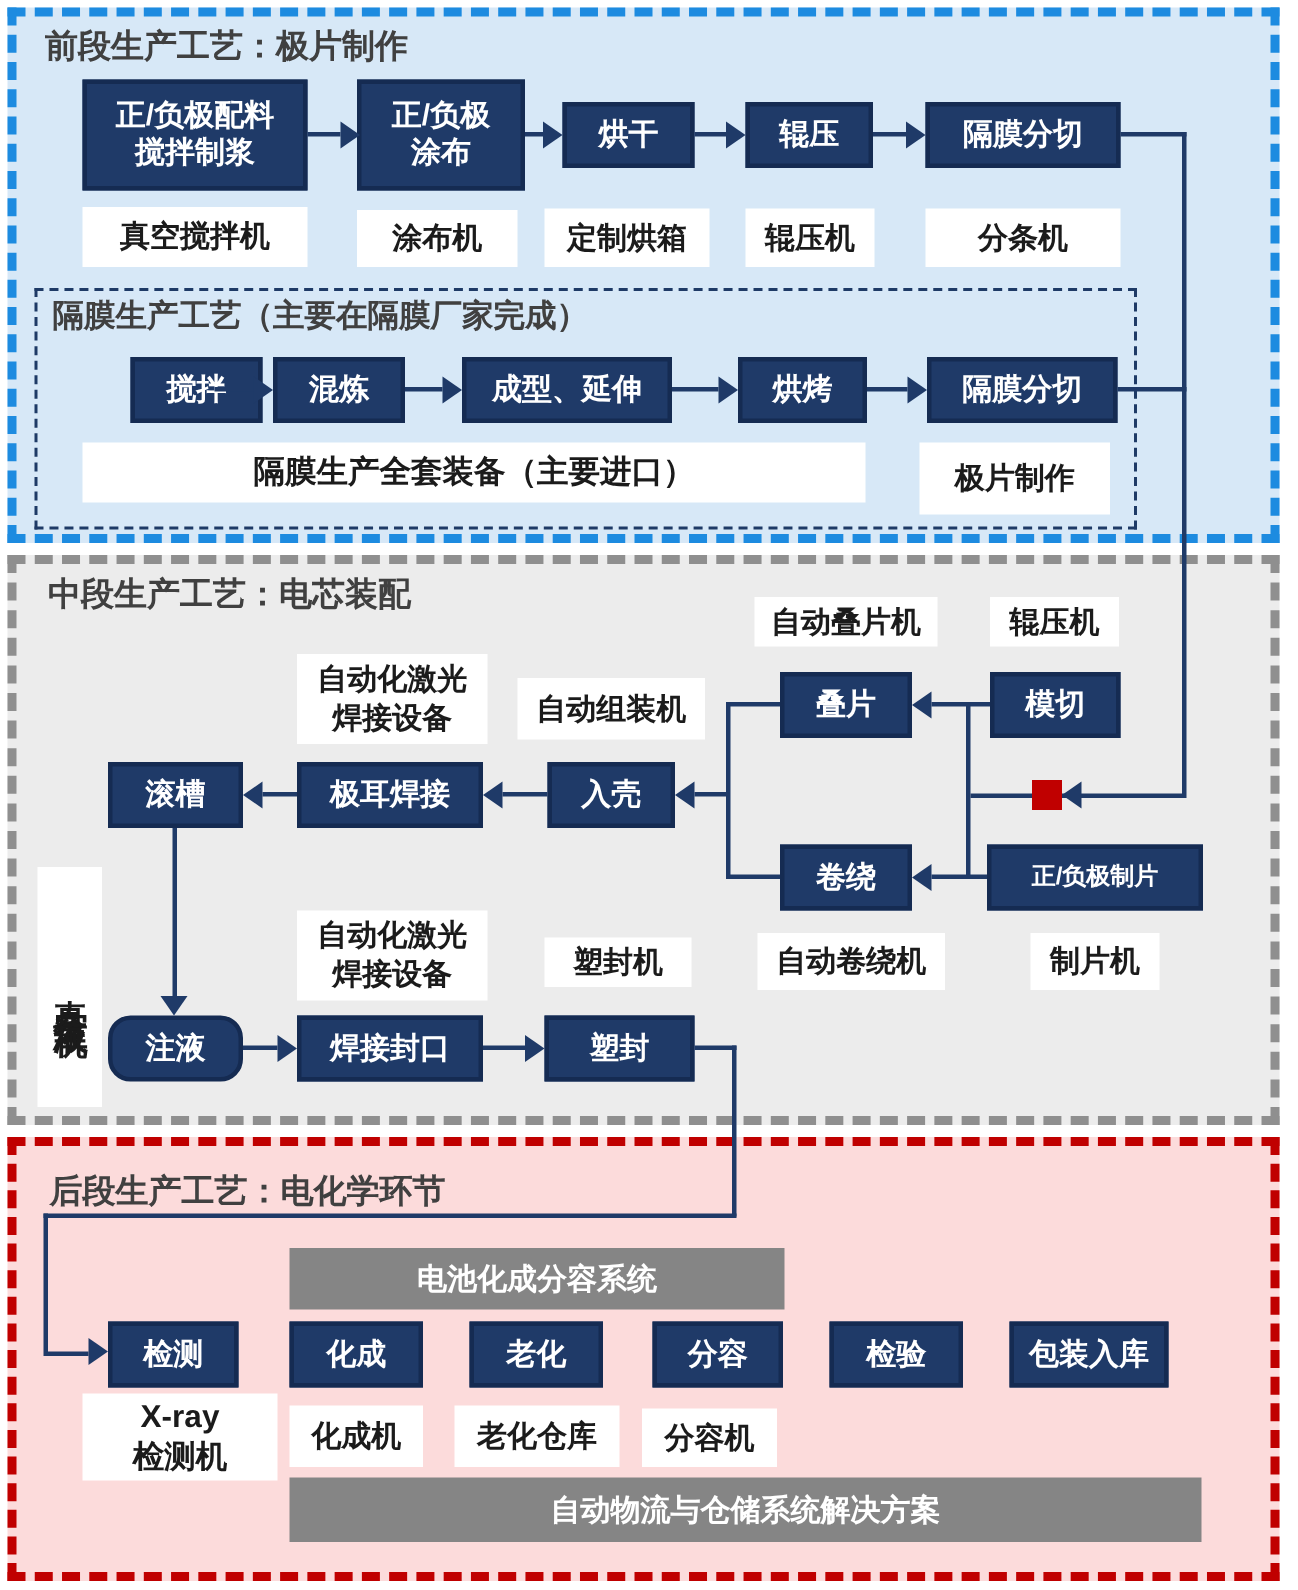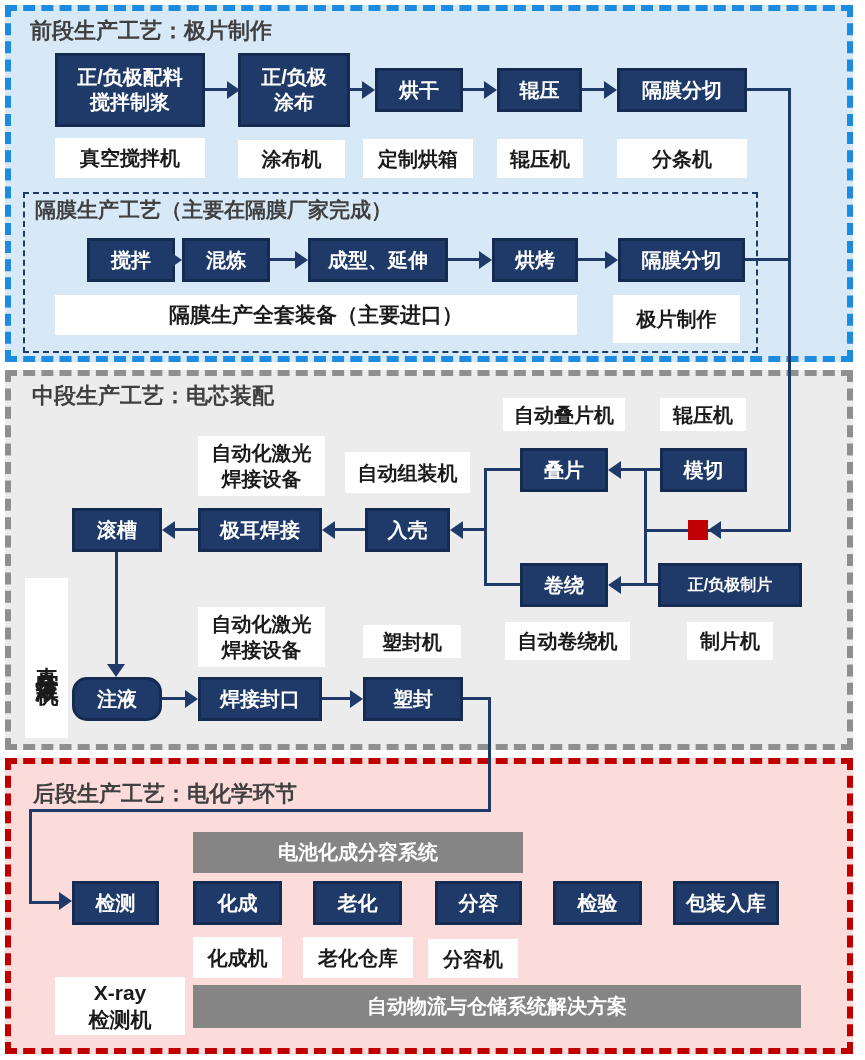--- a/index.html
+++ b/index.html
@@ -155,21 +155,21 @@
 
   <div class="gbar" style="left:193px;top:832px;width:330px;height:41px;">电池化成分容系统</div>
 
   <div class="box" style="left:72px;top:881px;width:87px;height:44px;">检测</div>
   <div class="box" style="left:193px;top:881px;width:89px;height:44px;">化成</div>
   <div class="box" style="left:435px;top:881px;width:87px;height:44px;">分容</div>
   <div class="box" style="left:313px;top:881px;width:89px;height:44px;">老化</div>
   <div class="box" style="left:553px;top:881px;width:89px;height:44px;">检验</div>
   <div class="box" style="left:673px;top:881px;width:106px;height:44px;">包装入库</div>
 
-  <div class="lbl" style="left:55px;top:929px;width:130px;height:58px;font-size:21px;margin-top:48px;">X-ray
+  <div class="lbl" style="left:55px;top:929px;width:130px;height:58px;font-size:21px;">X-ray
 检测机</div>
   <div class="lbl" style="left:193px;top:937px;width:89px;height:41px;">化成机</div>
   <div class="lbl" style="left:303px;top:937px;width:110px;height:41px;">老化仓库</div>
   <div class="lbl" style="left:428px;top:939px;width:90px;height:39px;">分容机</div>
 
   <div class="gbar" style="left:193px;top:985px;width:608px;height:43px;">自动物流与仓储系统解决方案</div>
 
 </div>
 
 </body></html>

